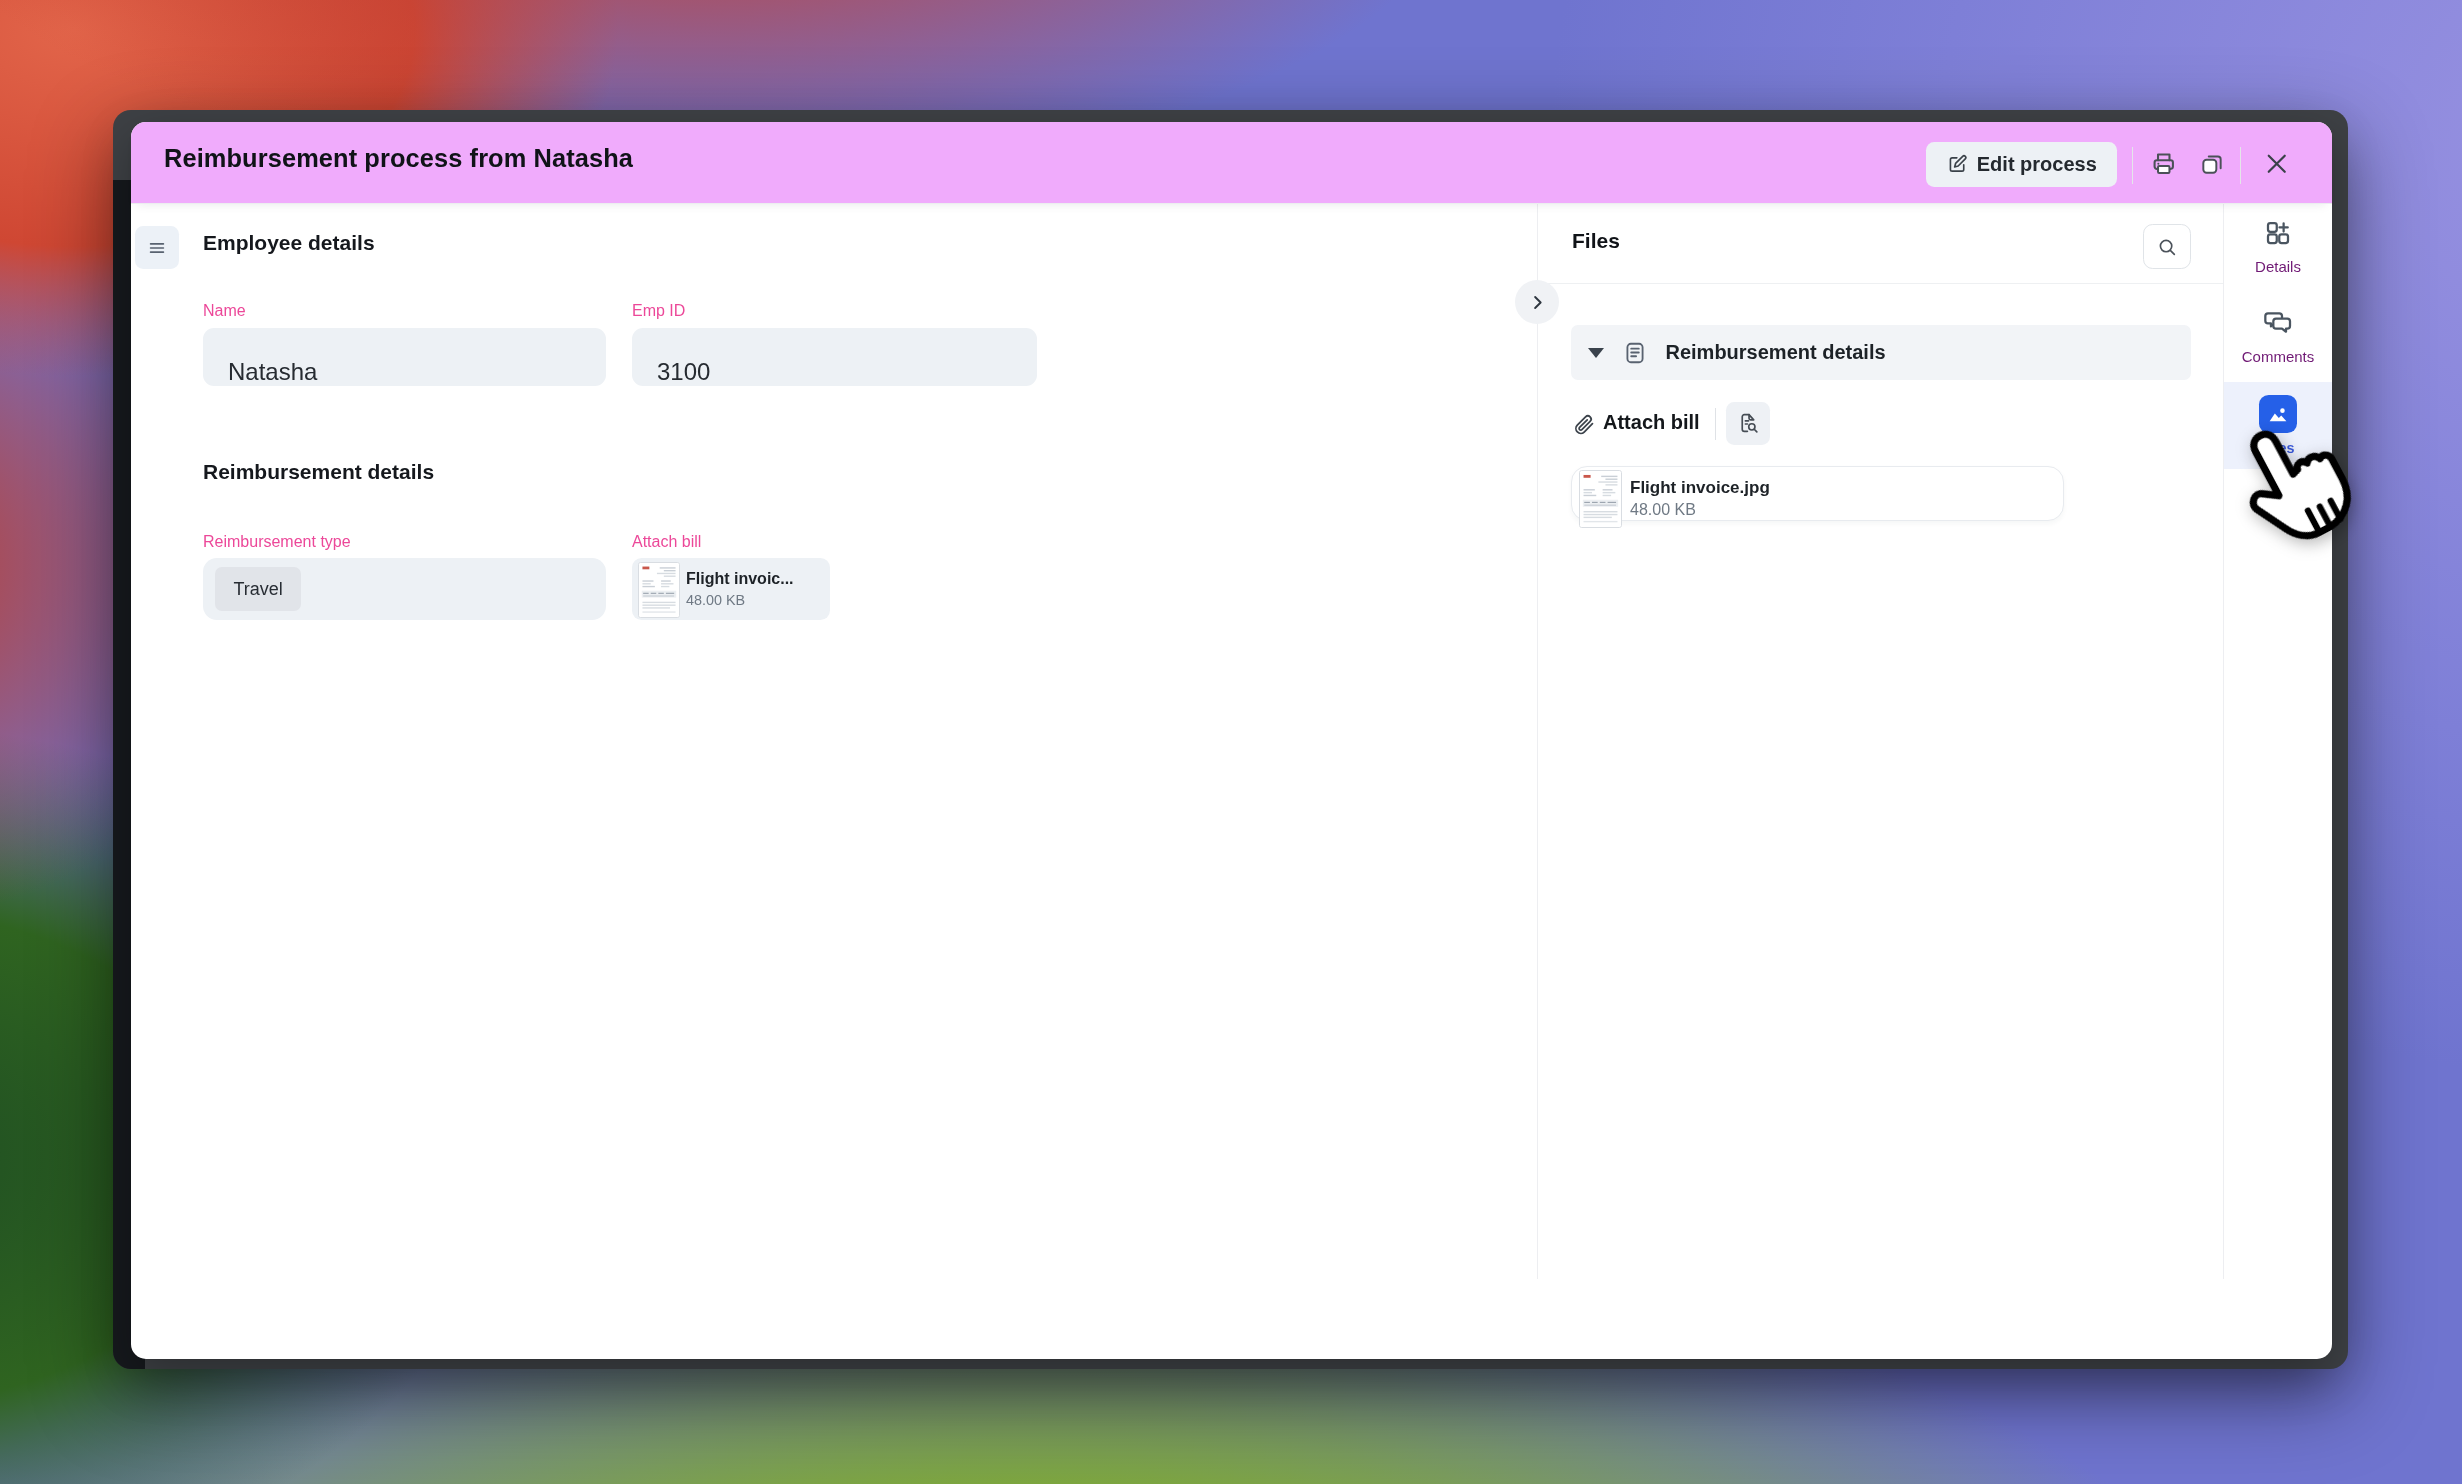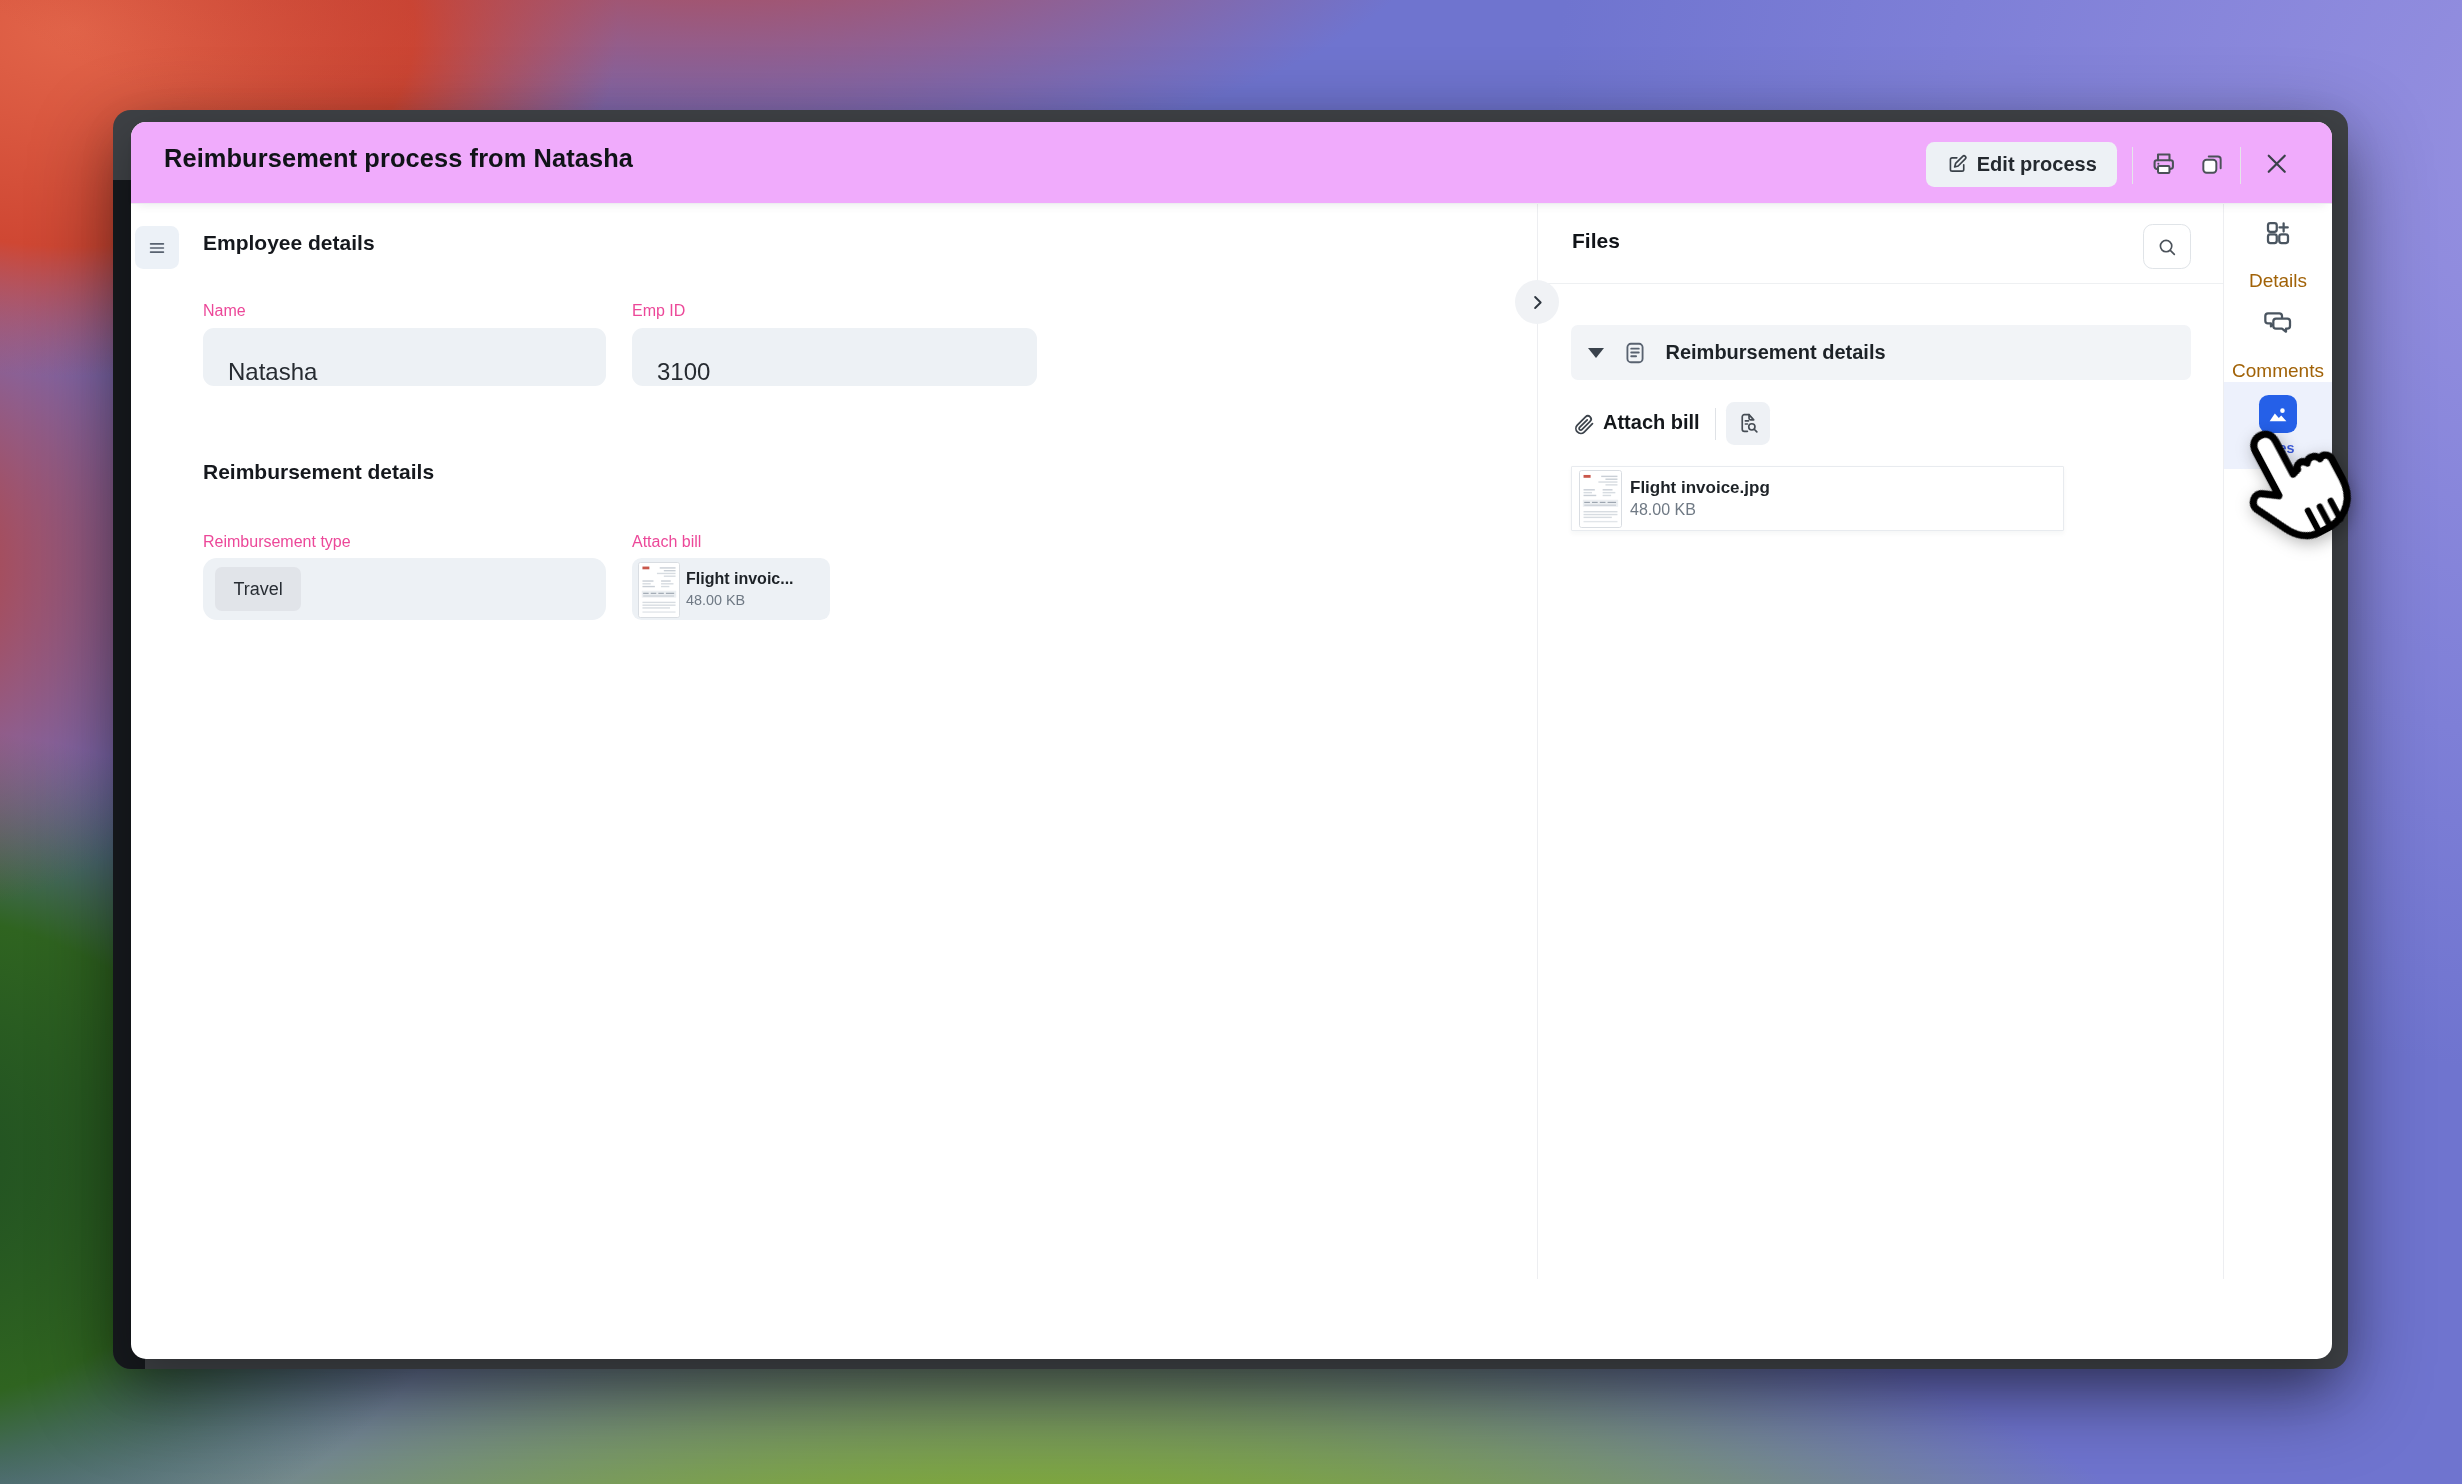--- a/index.html
+++ b/index.html
@@ -52,27 +52,27 @@
     border-radius:9.6px;display:flex;align-items:center;justify-content:center;color:#4b525a;box-sizing:border-box;}
   .fp-hdiv{left:1407px;top:161px;width:685px;height:1.4px;background:#eef0f2;}
   .group-row{left:1440px;top:203px;width:620px;height:55px;background:#f2f4f7;border-radius:6.9px;
     display:flex;align-items:center;gap:18px;padding-left:16.5px;box-sizing:border-box;}
   .caret{width:0;height:0;border-left:8.2px solid transparent;border-right:8.2px solid transparent;
     border-top:10.3px solid #3a424c;}
   .group-label{font-size:20px;font-weight:600;color:#1d2227;}
   .attach-row-label{font-size:20px;font-weight:700;color:#14171b;}
   .view-btn{left:1595px;top:280px;width:44px;height:43px;background:#eef1f5;border-radius:8.2px;
     display:flex;align-items:center;justify-content:center;color:#454c54;}
-  .file-card{left:1440px;top:344px;width:493px;height:65px;background:#fff;border:1.4px solid #e8ebef;
-    border-radius:1px;box-sizing:border-box;box-shadow:0 2.1px 5.5px rgba(30,40,60,.04);}
+  .file-card{left:1440px;top:344px;width:493px;height:55px;background:#fff;border:1.4px solid #e8ebef;
+    border-radius:16px;box-sizing:border-box;box-shadow:0 2.1px 5.5px rgba(30,40,60,.04);}
   .card-name{font-size:17px;font-weight:600;color:#1d2227;}
   .card-size{font-size:16px;color:#6f7984;}
   
   .side-item{left:2093px;width:108px;display:flex;flex-direction:column;align-items:center;gap:9.6px;color:#525b66;}
-  .side-label{font-size:19px;color:#a16207;margin-top:12px;}
+  .side-label{font-size:15px;color:#701a75;}
   .files-active{left:2093px;top:260px;width:108px;height:87px;background:#edf1fc;
     display:flex;flex-direction:column;align-items:center;justify-content:center;gap:6.9px;}
   .files-icon-wrap{width:38px;height:38px;background:#2560e8;border-radius:9.6px;
     display:flex;align-items:center;justify-content:center;}
   .files-label{font-size:14.4px;font-weight:600;color:#3a5ade;}
   .hand{left:2207px;top:431px;transform:rotate(-28deg);transform-origin:55px 8.2px;
     filter:drop-shadow(0 5.5px 8.2px rgba(0,0,0,.28));z-index:9;}
   svg{display:block;}
 </style>
 </head>

